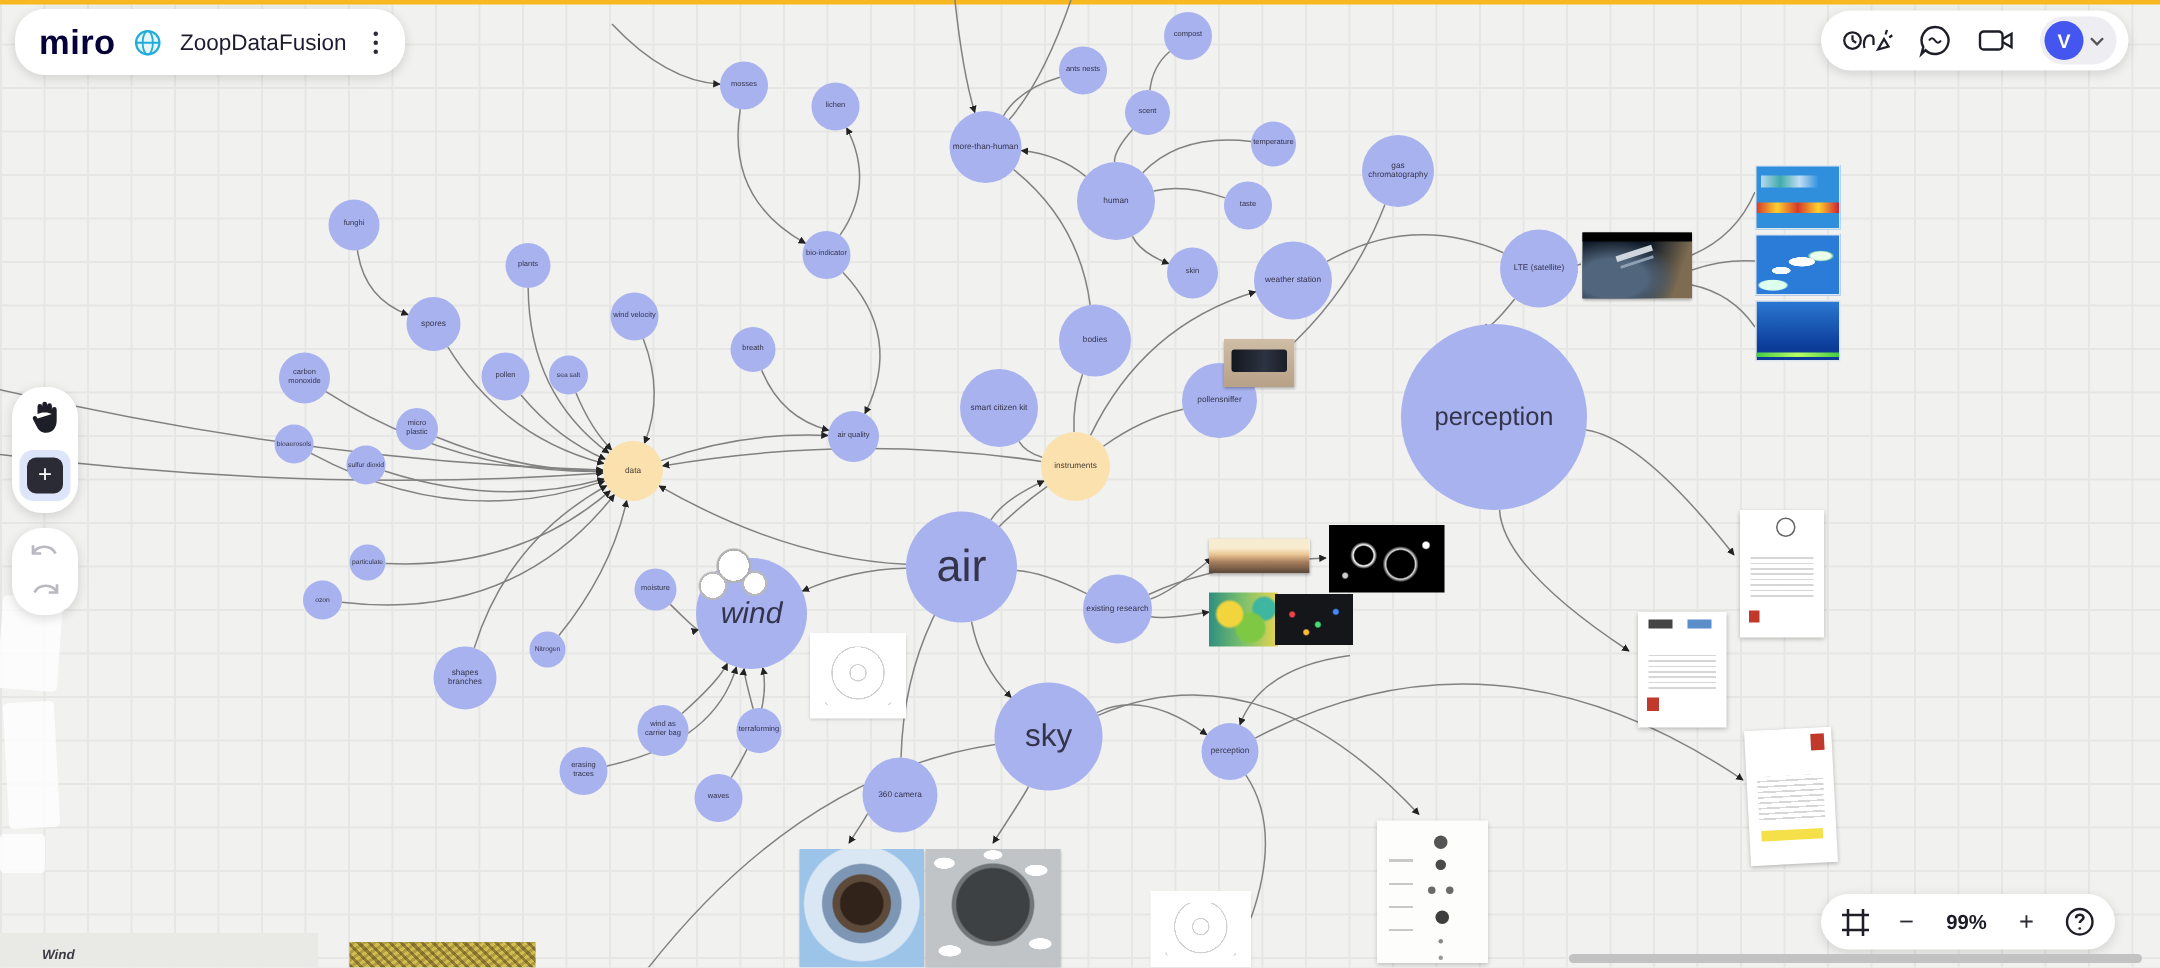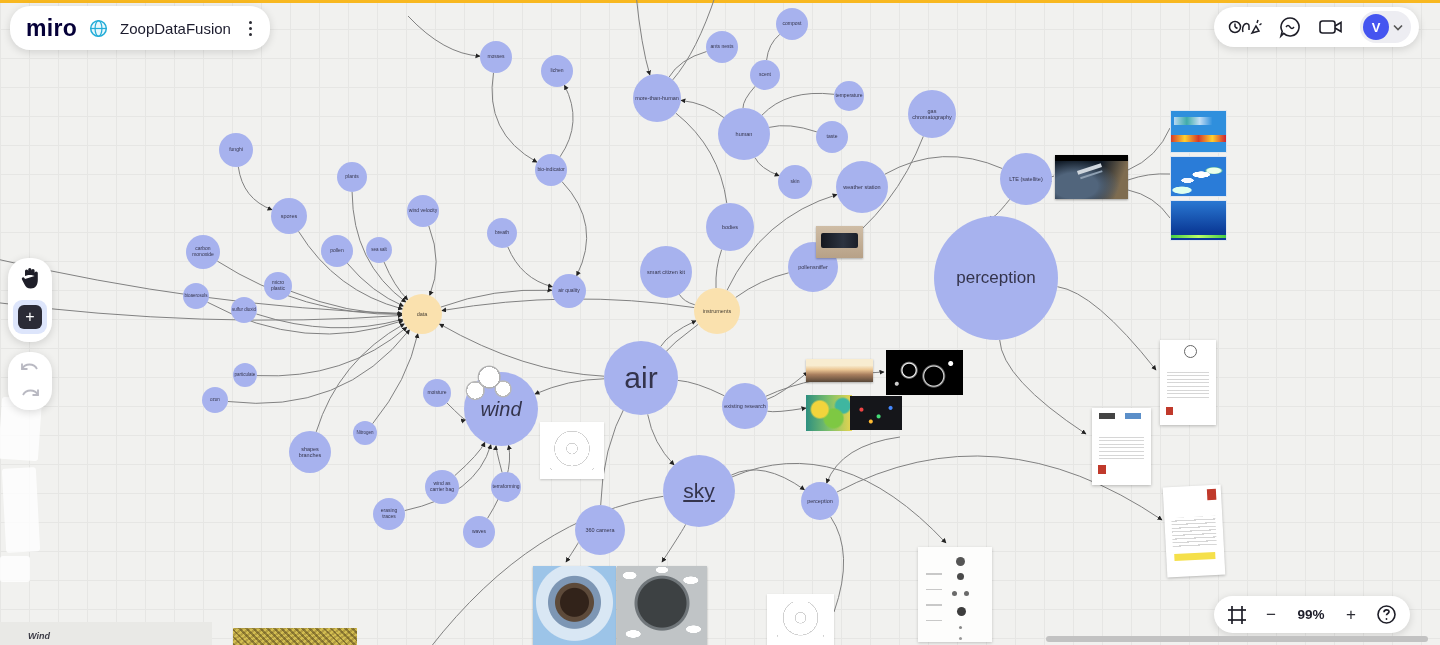--- a/index.html
+++ b/index.html
@@ -310,21 +310,21 @@
         </div>
         <div class="node blue" style="left: 934px; top: 216px; width: 124px; height: 124px; font-size: 17px;">
           <span>perception</span>
         </div>
         <div class="node blue" style="left: 604px; top: 341px; width: 74px; height: 74px; font-size: 30px;">
           <span>air</span>
         </div>
         <div class="node blue" style="left: 464px; top: 372px; width: 74px; height: 74px; font-size: 20px; font-style: italic;">
           <span>wind</span>
         </div>
-        <div class="node blue" style="left: 663px; top: 455px; width: 72px; height: 72px; font-size: 21px; text-decoration: underline;">
+        <div class="node blue" style="left: 663px; top: 455px; width: 72px; height: 72px; font-size: 21px;">
           <span>sky</span>
         </div>
         <div class="node blue" style="left: 801px; top: 482px; width: 38px; height: 38px; font-size: 5.5px;">
           <span>perception</span>
         </div>
         <div class="node blue" style="left: 722px; top: 383px; width: 46px; height: 46px; font-size: 5.5px;">
           <span>existing research</span>
         </div>
         <div class="node blue" style="left: 423px; top: 379px; width: 28px; height: 28px; font-size: 5px;">
           <span>moisture</span>

